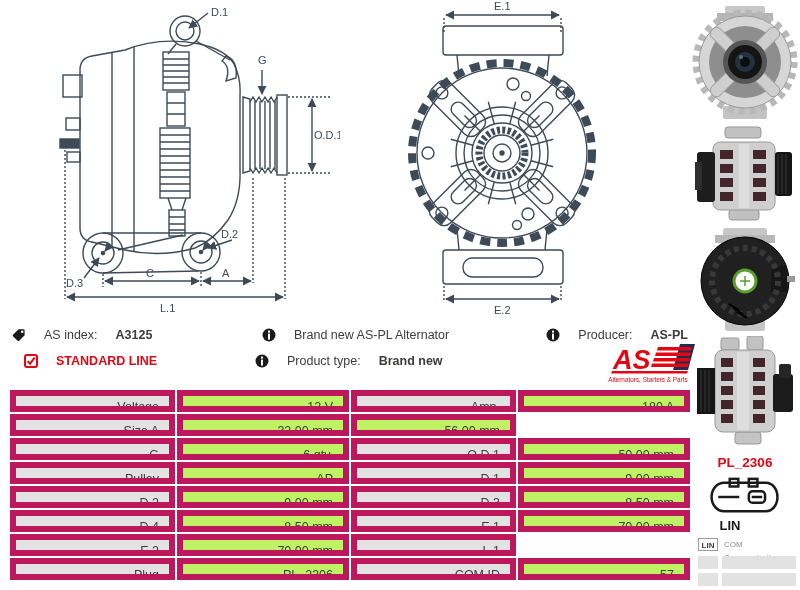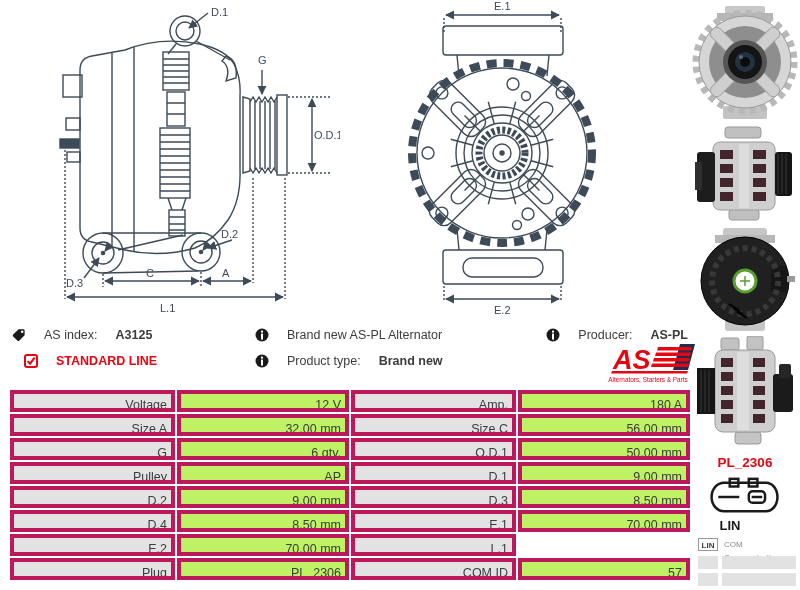--- a/index.html
+++ b/index.html
@@ -16,22 +16,22 @@
   .dim-label{font-size:11px;fill:#3d4a57;}
 
   
   .info-item{position:absolute;font-size:12.5px;display:flex;align-items:center;gap:18px;white-space:nowrap;}
   .info-item .b{font-weight:bold;}
   #std-line{font-weight:bold;color:#e30613;}
 
   
   #spec-table{left:10px;top:390px;width:680px;}
   .tr{display:grid;grid-template-columns:165px 172px 165px 172px;gap:2px;margin-bottom:2px;}
-  .td{height:22px;line-height:22px;font-size:12.5px;border:4px solid #be185d;
-      text-align:right;padding-right:4px;box-sizing:border-box;overflow:hidden;}
+  .td{height:22px;line-height:22px;font-size:12.5px;border:6px solid #be185d;
+      text-align:right;padding-right:10px;box-sizing:border-box;overflow:hidden;}
   .lbl{background:#e2e2e2;}
   .val{background:#bef264;}
 
   
   #right-col{left:690px;top:0;width:110px;height:590px;}
   .photo{position:absolute;left:0;width:110px;}
   #pl-code{position:absolute;top:455px;left:0;width:110px;text-align:center;
            color:#e30613;font-weight:bold;font-size:13.5px;}
   #connector-box{position:absolute;top:476px;left:17px;width:76px;height:42px;}
   #lin-label{position:absolute;top:518px;left:0;width:80px;text-align:center;
@@ -220,21 +220,21 @@
 </div>
 
 <div class="info-item" style="left:24px;top:354px;">
   <svg width="14" height="14" viewBox="0 0 14 14">
     <rect x="1" y="1" width="12" height="12" rx="2" fill="none" stroke="#e30613" stroke-width="2"></rect>
     <path d="M3.6,7.2 L6.1,9.7 L10.6,3.6" fill="none" stroke="#e30613" stroke-width="2"></path>
   </svg>
   <span id="std-line">STANDARD LINE</span>
 </div>
 
-<div class="info-item" style="left:255px;top:328px;">
+<div class="info-item" style="left:262px;top:328px;">
   <svg width="14" height="14" viewBox="0 0 14 14">
     <circle cx="7" cy="7" r="6.5" fill="#1a1a1a"></circle>
     <rect x="6" y="2.6" width="2" height="2" fill="#fff"></rect>
     <rect x="6" y="5.6" width="2" height="6" fill="#fff"></rect>
   </svg>
   <span>Brand new AS-PL Alternator</span>
 </div>
 
 <div class="info-item" style="left:255px;top:354px;">
   <svg width="14" height="14" viewBox="0 0 14 14">
@@ -270,21 +270,20 @@
 <div id="spec-table" class="abs">
   <div class="tr">
     <div class="td lbl">Voltage</div>
     <div class="td val">12 V</div>
     <div class="td lbl">Amp.</div>
     <div class="td val">180 A</div>
   </div>
   <div class="tr">
     <div class="td lbl">Size A</div>
     <div class="td val">32.00 mm</div>
-    <div class="td lbl">Size C</div>
     <div class="td val">56.00 mm</div>
   </div>
   <div class="tr">
     <div class="td lbl">G</div>
     <div class="td val">6 qty.</div>
     <div class="td lbl">O.D.1</div>
     <div class="td val">50.00 mm</div>
   </div>
   <div class="tr">
     <div class="td lbl">Pulley</div>

